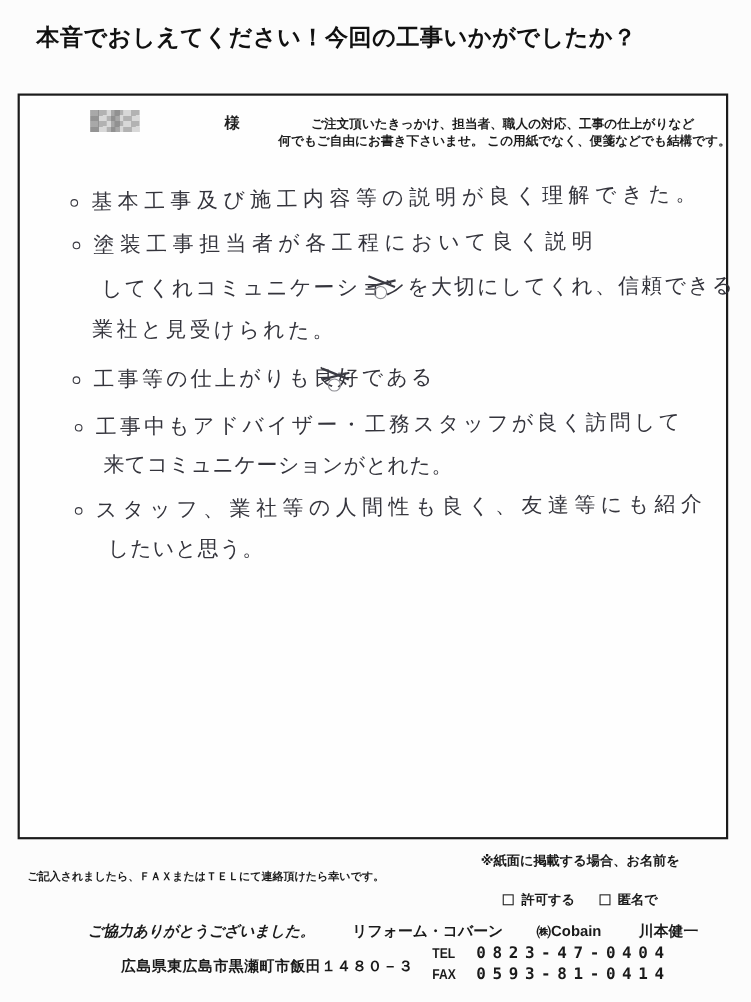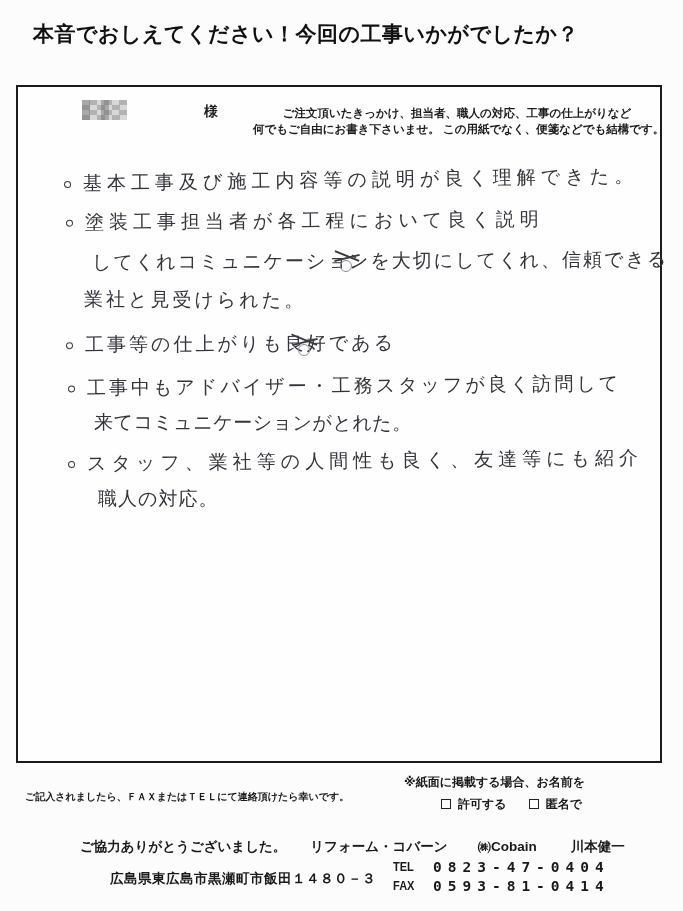--- a/index.html
+++ b/index.html
@@ -70,31 +70,31 @@
     border:1.5px solid #8d8d93; border-radius:50%;
   }
   .mark-a { left:318px; top:158px; }
   .mark-b { left:276px; top:242px; }
   
   .contact-note {
     position:absolute; left:25px; top:790px;
     font-size:10px; font-weight:600; white-space:nowrap;
   }
   .publish-block {
-    position:absolute; left:404px; top:775px; width:215px;
-    font-size:12px; font-weight:700; line-height:15.5px;
+    position:absolute; left:420px; top:775px; width:215px;
+    text-align:center; font-size:12px; font-weight:700; line-height:15.5px;
   }
-  .cb-row { display:flex; justify-content:center; gap:22px; margin-top:6px; }
+  .cb-row { display:flex; justify-content:center; gap:22px; margin-top:20px; }
   .cb { display:flex; align-items:center; gap:7px; }
   .cb .box { width:10px; height:10px; border:1.5px solid #222; background:#fff; }
   .thanks-row {
     position:absolute; left:80px; top:838px;
     display:flex; font-size:13.5px; font-weight:700; white-space:nowrap;
   }
-  .thanks-row .seg1 { margin-right:24px; }
+  .thanks-row .seg1 { margin-right:34px;font-style:italic; }
   .thanks-row .seg2 { margin-right:30px; }
   .thanks-row .seg3 { margin-right:34px; }
   .bottom-row { position:absolute; left:25px; top:858px; width:645px; height:44px; }
   .postal  { position:absolute; left:0; top:13px; font-size:13px; font-weight:600;margin-top:38px; }
   .address { position:absolute; left:85px; top:12px; font-size:13.5px; font-weight:700; letter-spacing:0.5px; white-space:nowrap; }
   .telfax  { position:absolute; left:368px; top:1px; }
   .tf-row  { display:flex; height:19px; }
   .tf-label {
     width:40px; font-size:13px; font-weight:600;
     transform:scaleX(0.85); transform-origin:left;
@@ -118,21 +118,21 @@
   </div>
 
   <div class="hw-line l1"><span class="bullet"></span><span>基本工事及び施工内容等の説明が良く理解できた。</span></div>
   <div class="hw-line l2"><span class="bullet"></span><span>塗装工事担当者が各工程において良く説明</span></div>
   <div class="hw-line l3"><span>してくれコミュニケーションを大切にしてくれ、信頼できる</span></div>
   <div class="hw-line l4"><span>業社と見受けられた。</span></div>
   <div class="hw-line l5"><span class="bullet"></span><span>工事等の仕上がりも良好である</span></div>
   <div class="hw-line l6"><span class="bullet"></span><span>工事中もアドバイザー・工務スタッフが良く訪問して</span></div>
   <div class="hw-line l7"><span>来てコミュニケーションがとれた。</span></div>
   <div class="hw-line l8"><span class="bullet"></span><span>スタッフ、業社等の人間性も良く、友達等にも紹介</span></div>
-  <div class="hw-line l9"><span>職人の対応。</span></div>
+  <div class="hw-line l9"><span>したいと思う。</span></div>
 
   <div class="strike-mark mark-a">
       <span class="mini-circle"></span>
     </div>
   <div class="strike-mark mark-b">
       <span class="mini-circle"></span>
     </div>
 </div>
 
 <div class="contact-note">ご記入されましたら、ＦＡＸまたはＴＥＬにて連絡頂けたら幸いです。</div>

